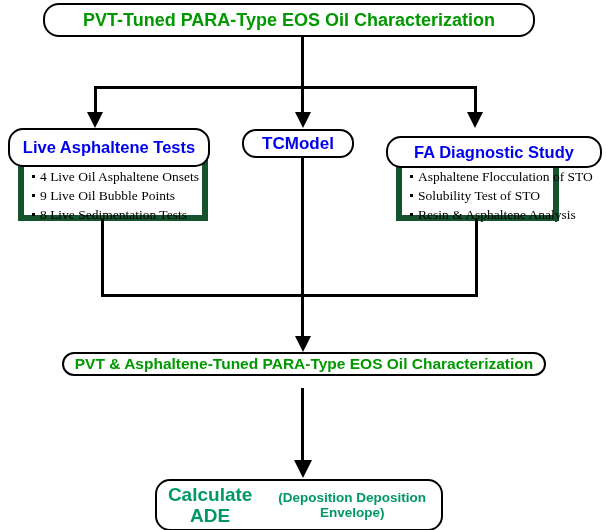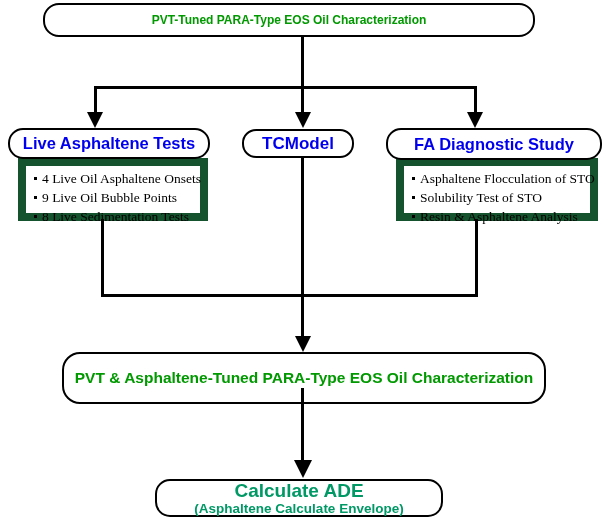--- a/index.html
+++ b/index.html
@@ -22,21 +22,21 @@
     background: #ffffff;
     display: flex;
     align-items: center;
     justify-content: center;
     text-align: center;
     font-weight: bold;
   }
   .list-box {
     position: absolute;
     box-sizing: border-box;
-    border: 8px solid #14532d;
+    border: 6px solid #14532d;
     background: #ffffff;
     font-family: "Liberation Serif", "DejaVu Serif", serif;
     font-size: 13.5px;
     color: #000000;
     padding: 3px 16px 0 6px;
   }
   .list-item {
     display: flex;
     align-items: center;
     line-height: 19px;
@@ -64,28 +64,28 @@
   }
   .arrowhead.big {
     border-left-width: 9px;
     border-right-width: 9px;
     border-top-width: 18px;
   }
   .green-title   { color: #009900; }
   .green-result  { color: #009966; }
   .blue-title    { color: #0000EE; }
 
-  #node-root      { left: 43px;  top: 3px;   width: 492px; height: 34px; border-radius: 16px; font-size: 12px; }
-  #node-branch-0  { left: 8px;   top: 128px; width: 202px; height: 31px; border-radius: 15px; font-size: 16.5px; z-index: 2; }
+  #node-root      { left: 43px;  top: 3px;   width: 492px; height: 34px; border-radius: 16px; font-size: 18px; }
+  #node-branch-0  { left: 8px;   top: 128px; width: 202px; height: 39px; border-radius: 15px; font-size: 16.5px; z-index: 2; }
   #list-branch-0  { left: 18px;  top: 158px; width: 190px; height: 63px; }
   #node-branch-1  { left: 242px; top: 129px; width: 112px; height: 29px; border-radius: 14px; font-size: 17px; z-index: 2; }
-  #node-branch-2  { left: 386px; top: 128px; width: 216px; height: 32px; border-radius: 15px; font-size: 16.5px; z-index: 2; }
-  #list-branch-2  { left: 396px; top: 158px; width: 202px; height: 63px; }
-  #node-merge     { left: 62px;  top: 352px; width: 484px; height: 52px; border-radius: 18px; font-size: 15.5px; }
-  #node-result    { left: 155px; top: 479px; width: 288px; height: 38px; border-radius: 15px; flex-direction: column; line-height: 1; }
+  #node-branch-2  { left: 386px; top: 136px; width: 216px; height: 32px; border-radius: 15px; font-size: 16.5px; z-index: 2; }
+  #list-branch-2  { left: 396px; top: 158px; width: 163px; height: 63px; }
+  #node-merge     { left: 62px;  top: 352px; width: 484px; height: 24px; border-radius: 18px; font-size: 15.5px; }
+  #node-result    { left: 155px; top: 479px; width: 288px; height: 52px; border-radius: 15px; flex-direction: row; line-height: 1; }
   #node-result .main-label { font-size: 19px; line-height: 21px; }
   #node-result .sub-label  { font-size: 13.5px; line-height: 15px; }
 </style>
 </head>
 <body>
 
 <div class="canvas">
 
   <div id="node-root" class="rounded-node green-title">
     <span>PVT-Tuned PARA-Type EOS Oil Characterization</span>
@@ -154,16 +154,16 @@
 
   <div id="node-merge" class="rounded-node green-title">
     <span>PVT &amp; Asphaltene-Tuned PARA-Type EOS Oil Characterization</span>
   </div>
 
   <div class="line" style="left:301px; top:388px; width:3px; height:74px;"></div>
   <div class="arrowhead big" style="left:294px; top:460px;"></div>
 
   <div id="node-result" class="rounded-node green-result">
     <span class="main-label">Calculate ADE</span>
-    <span class="sub-label">(Asphaltene Calculate Envelope)</span>
+    <span class="sub-label">(Deposition Deposition Envelope)</span>
   </div>
 
 </div>
 
 </body></html>

